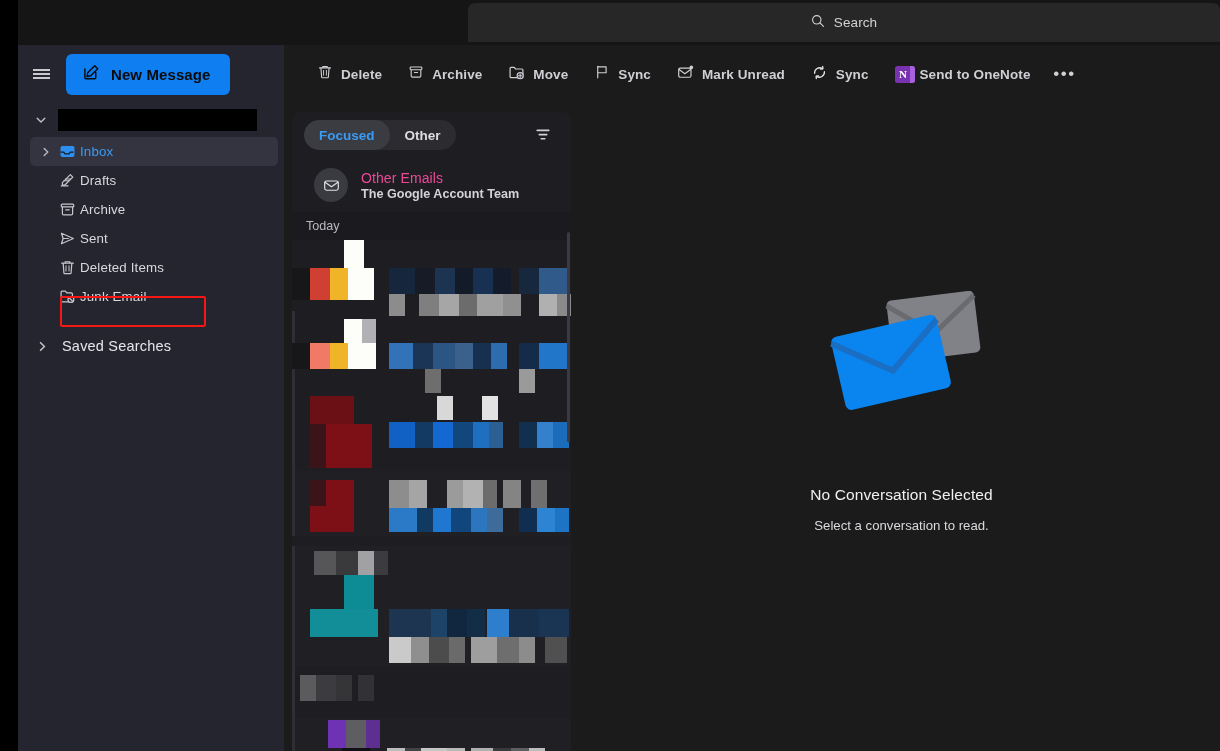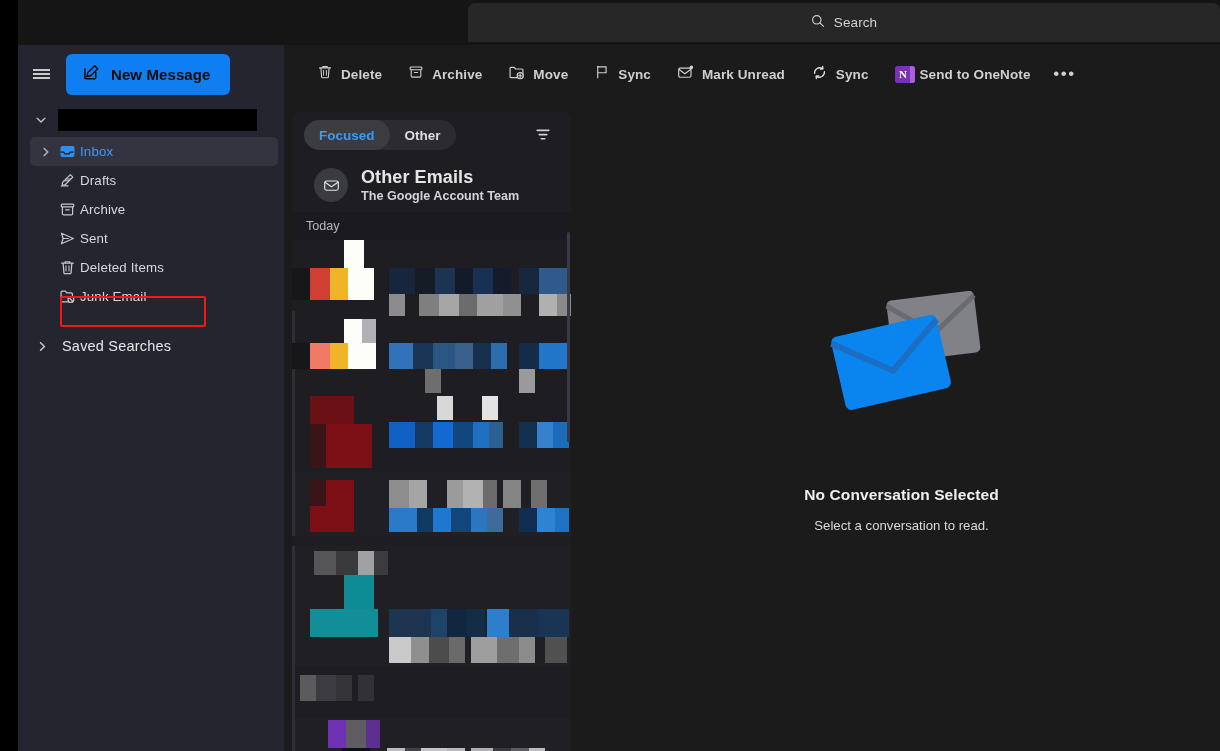--- a/index.html
+++ b/index.html
@@ -260,23 +260,23 @@
     cursor: pointer;
   }
   .oe-avatar {
     width: 34px; height: 34px;
     border-radius: 50%;
     background: #3a3a41;
     display: flex; align-items: center; justify-content: center;
     flex: 0 0 34px;
   }
   .oe-title {
-    color: #e5e5e5;
-    font-size: 18px;
-    font-weight: 700;
+    color: #ec4899;
+    font-size: 14px;
+    font-weight: 400;
     letter-spacing: 0.1px;
   }
   .oe-sub {
     color: #d2d2d7;
     font-size: 12.6px;
     font-weight: 600;
     margin-top: 1px;
   }
 
   .today-header {
@@ -317,21 +317,21 @@
     padding-bottom: 30px;
   }
   .empty-art {
     position: relative;
     width: 180px; height: 150px;
     margin-bottom: 26px;
   }
   .rp-title {
     color: #f0f0f3;
     font-size: 15.5px;
-    font-weight: 700;
+    font-weight: 400;
     letter-spacing: 0.1px;
     margin-top: 19px;
   }
   .rp-sub {
     color: #d9d9de;
     font-size: 13.2px;
     margin-top: 14px;
   }
 
   

